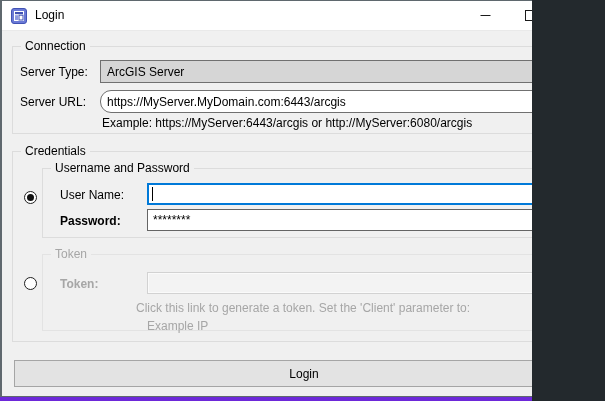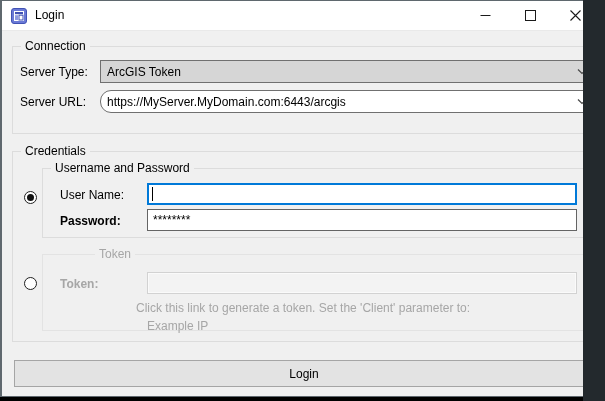--- a/index.html
+++ b/index.html
@@ -1,32 +1,32 @@
 <!DOCTYPE html>
 <html><head>
 <meta charset="utf-8">
 <style>
   * { margin:0; padding:0; box-sizing:border-box; }
   html,body { width:605px; height:401px; }
   body { font-family:"Liberation Sans", sans-serif; font-size:12px; color:#000; background:#23292d; }
-  #canvas { position:relative; width:583px; height:401px; background:#000000; overflow:hidden; }
+  #canvas { position:relative; width:532px; height:401px; background:#6d28d9; overflow:hidden; }
   #window { position:absolute; left:0; top:0; width:599px; height:397px; background:#f0f0f0;
             border:1px solid #5f686e; border-left-width:2px; }
   
   #titlebar { position:absolute; left:0; top:0; right:0; height:30px; background:#ffffff;
               border-bottom:1px solid #e9e9e9; }
   #app-icon { position:absolute; left:9px; top:7px; width:16px; height:16px; }
   #title-text { position:absolute; left:33px; top:0; line-height:29px; font-size:12px; color:#000; }
   .cap-btns { position:absolute; right:0; top:0; height:29px; display:flex; }
   .cap-btn { width:45px; height:29px; display:flex; align-items:center; justify-content:center; background:transparent; border:none; cursor:default; }
   
   .groupbox { position:absolute; border:1px solid #dcdcdc; }
   .gb-label { position:absolute; top:-8px; left:8px; background:#f0f0f0; padding:0 4px; line-height:15px; white-space:nowrap; }
   .gb-disabled { border-color:#e3e3e3; }
-  .gb-disabled .gb-label { color:#a6a6a6;margin-left:44px; }
+  .gb-disabled .gb-label { color:#a6a6a6; }
   .lbl { position:absolute; white-space:nowrap; }
   .lbl-dis { color:#a6a6a6; }
   
   .combo { position:absolute; height:23px; border:1px solid #707070; display:flex; align-items:center; }
   .combo .val { padding-left:6px; flex:1; white-space:nowrap; overflow:hidden; }
   .combo .chev { width:22px; display:flex; align-items:center; justify-content:center; }
   .combo-gray { background:#d6d6d6; }
   .combo-white { background:#ffffff; }
   
   .tbox { position:absolute; height:22px; background:#fff; border:1px solid #646464;
@@ -79,36 +79,37 @@
             </svg>
         </button>
       </div>
     </div>
 
     <div class="groupbox" style="left:10px; top:45px; width:584px; height:88px;">
       <span class="gb-label">Connection</span>
     </div>
     <span class="lbl" style="left:18px; top:64px;">Server Type:</span>
     <div class="combo combo-gray" style="left:98px; top:59px; width:494px;">
-      <span class="val">ArcGIS Token</span>
+      <span class="val">ArcGIS Server</span>
       <span class="chev">
         <svg width="10" height="6" viewBox="0 0 10 6">
             <path d="M1,0.5 L5,4.5 L9,0.5" fill="none" stroke="#4a4a4a" stroke-width="1.2"></path>
           </svg>
       </span>
     </div>
     <span class="lbl" style="left:18px; top:94px;">Server URL:</span>
     <div class="combo combo-white" style="left:98px; top:89px; width:494px;border-radius:11px;">
       <span class="val">https://MyServer.MyDomain.com:6443/arcgis</span>
       <span class="chev">
         <svg width="10" height="6" viewBox="0 0 10 6">
             <path d="M1,0.5 L5,4.5 L9,0.5" fill="none" stroke="#4a4a4a" stroke-width="1.2"></path>
           </svg>
       </span>
     </div>
+    <span class="lbl" style="left:100px; top:115px;">Example: https://MyServer:6443/arcgis or http://MyServer:6080/arcgis</span>
 
     <div class="groupbox" style="left:10px; top:150px; width:584px; height:191px;">
       <span class="gb-label">Credentials</span>
     </div>
 
     <span class="radio sel" style="left:22px; top:190px;"></span>
     <div class="groupbox" style="left:40px; top:167px; width:542px; height:70px;">
       <span class="gb-label">Username and Password</span>
     </div>
     <span class="lbl" style="left:58px; top:187px;">User Name:</span>

